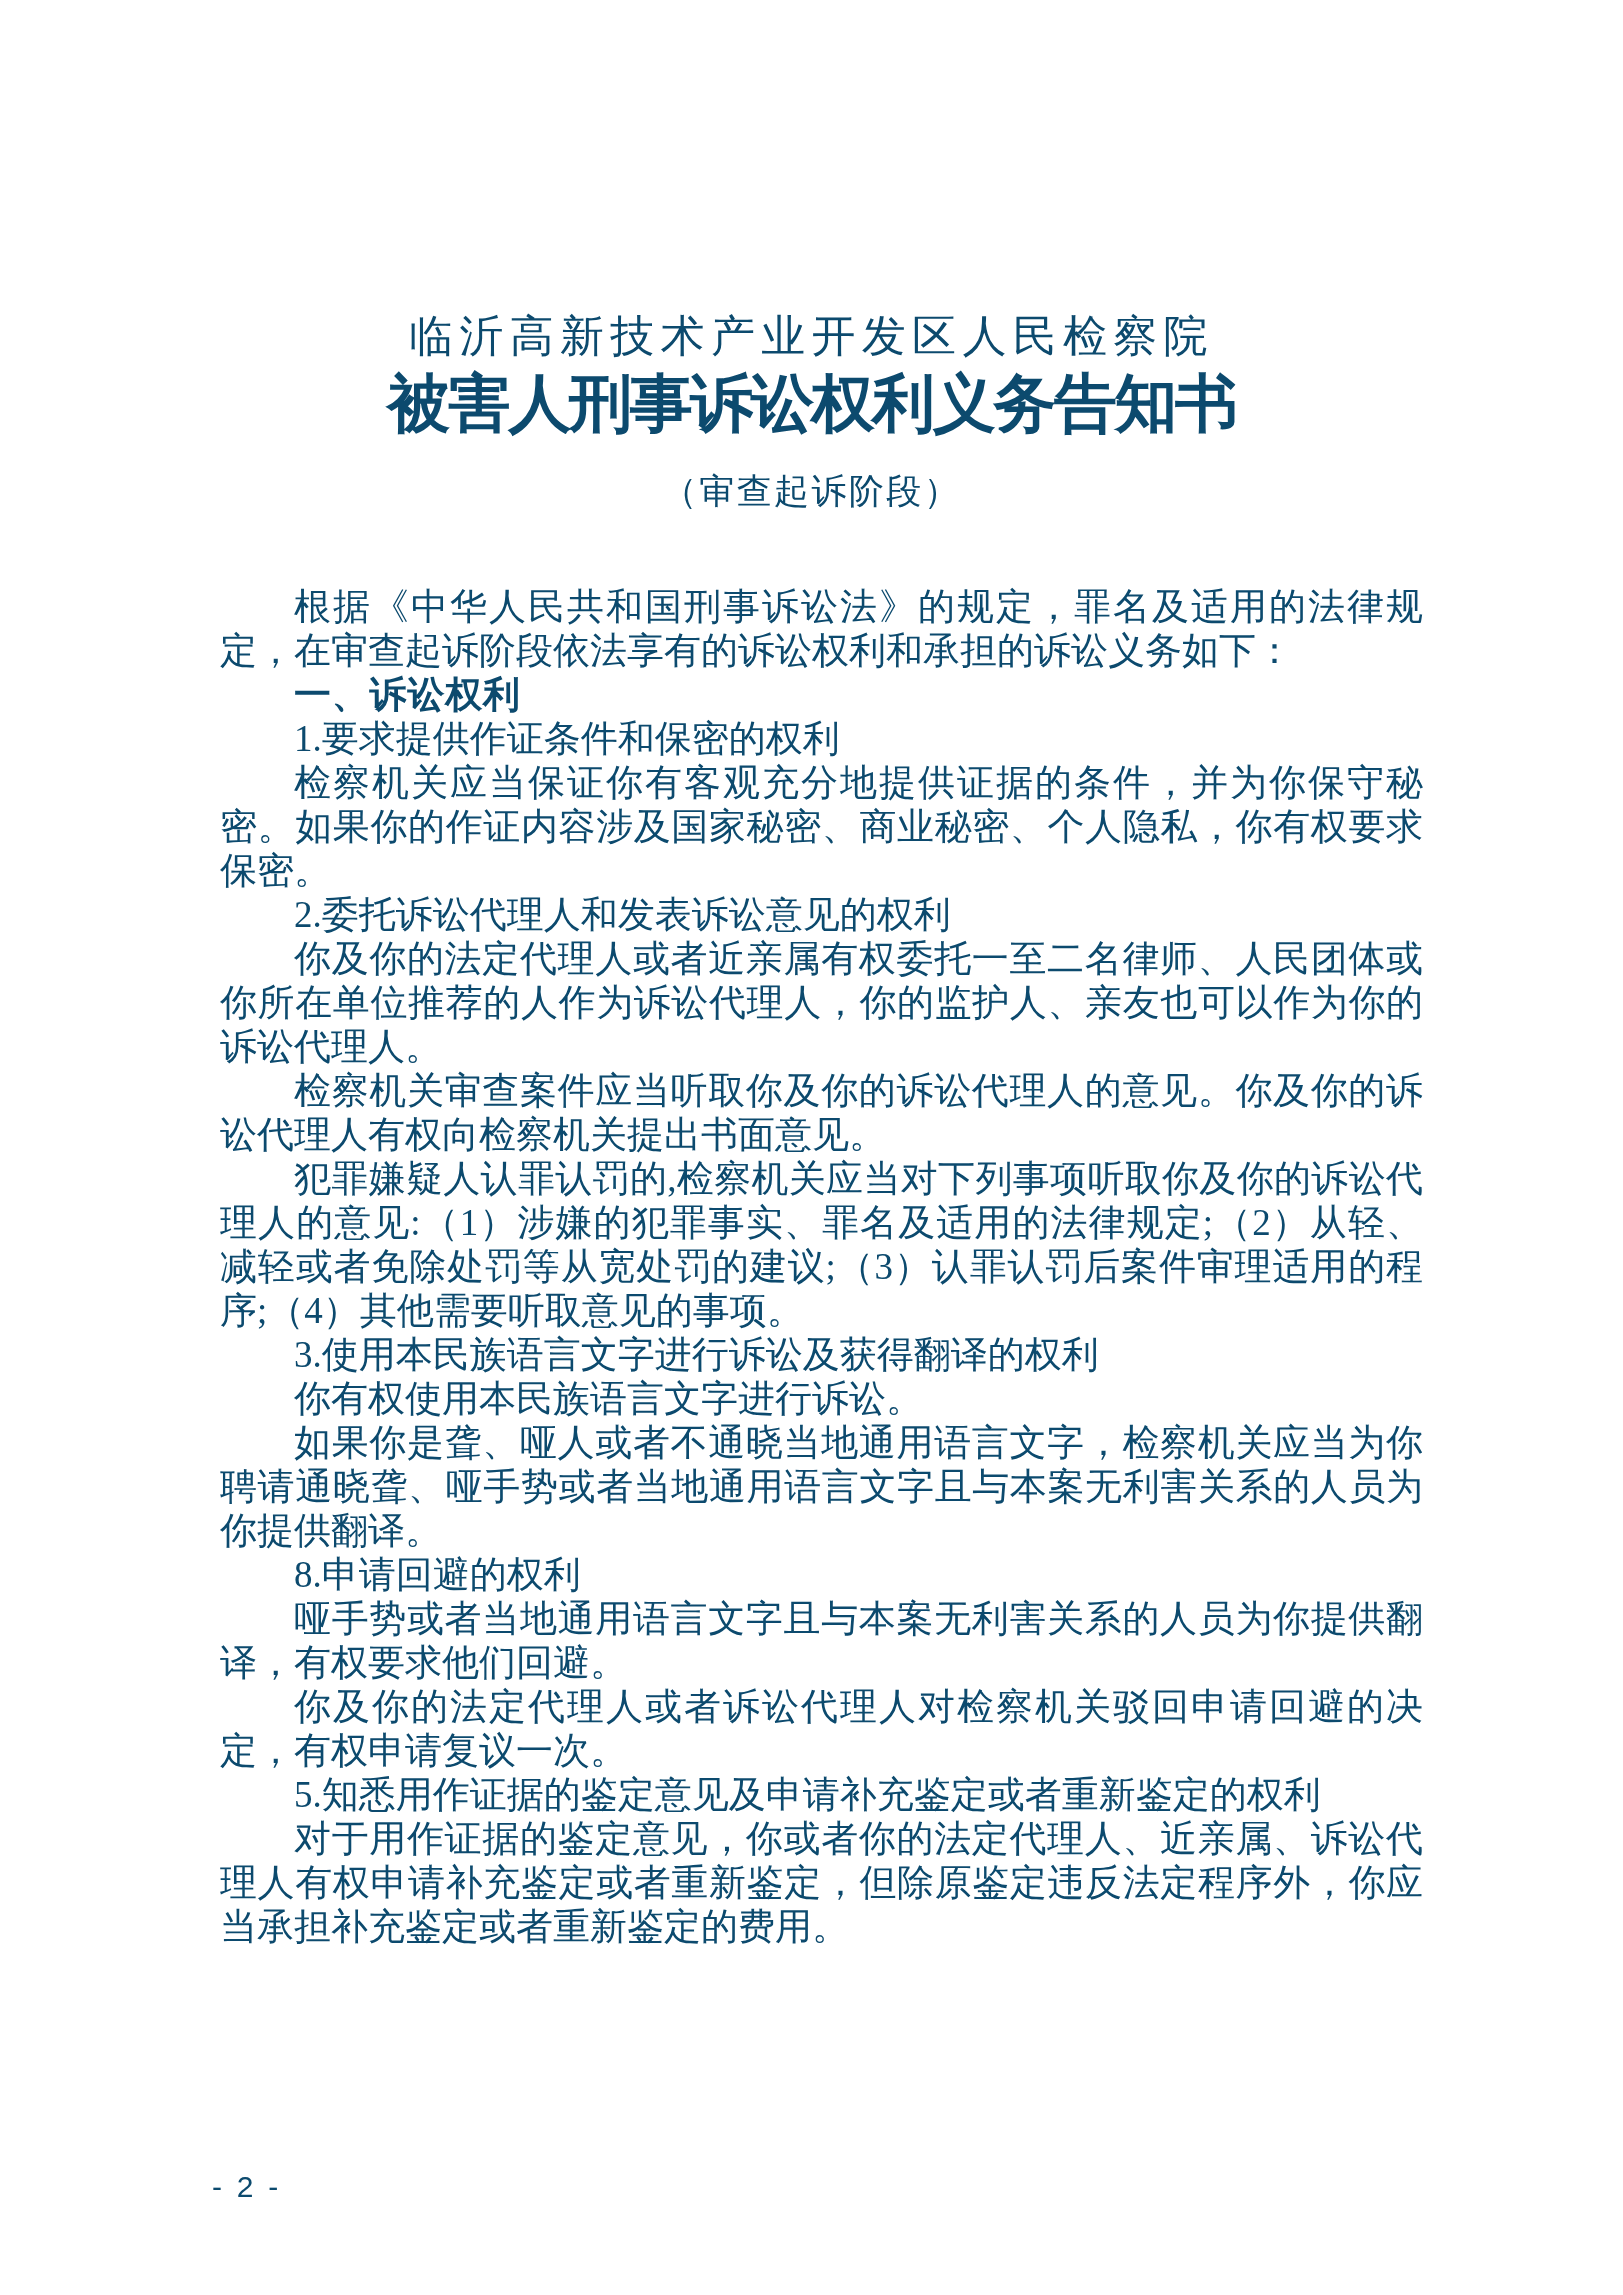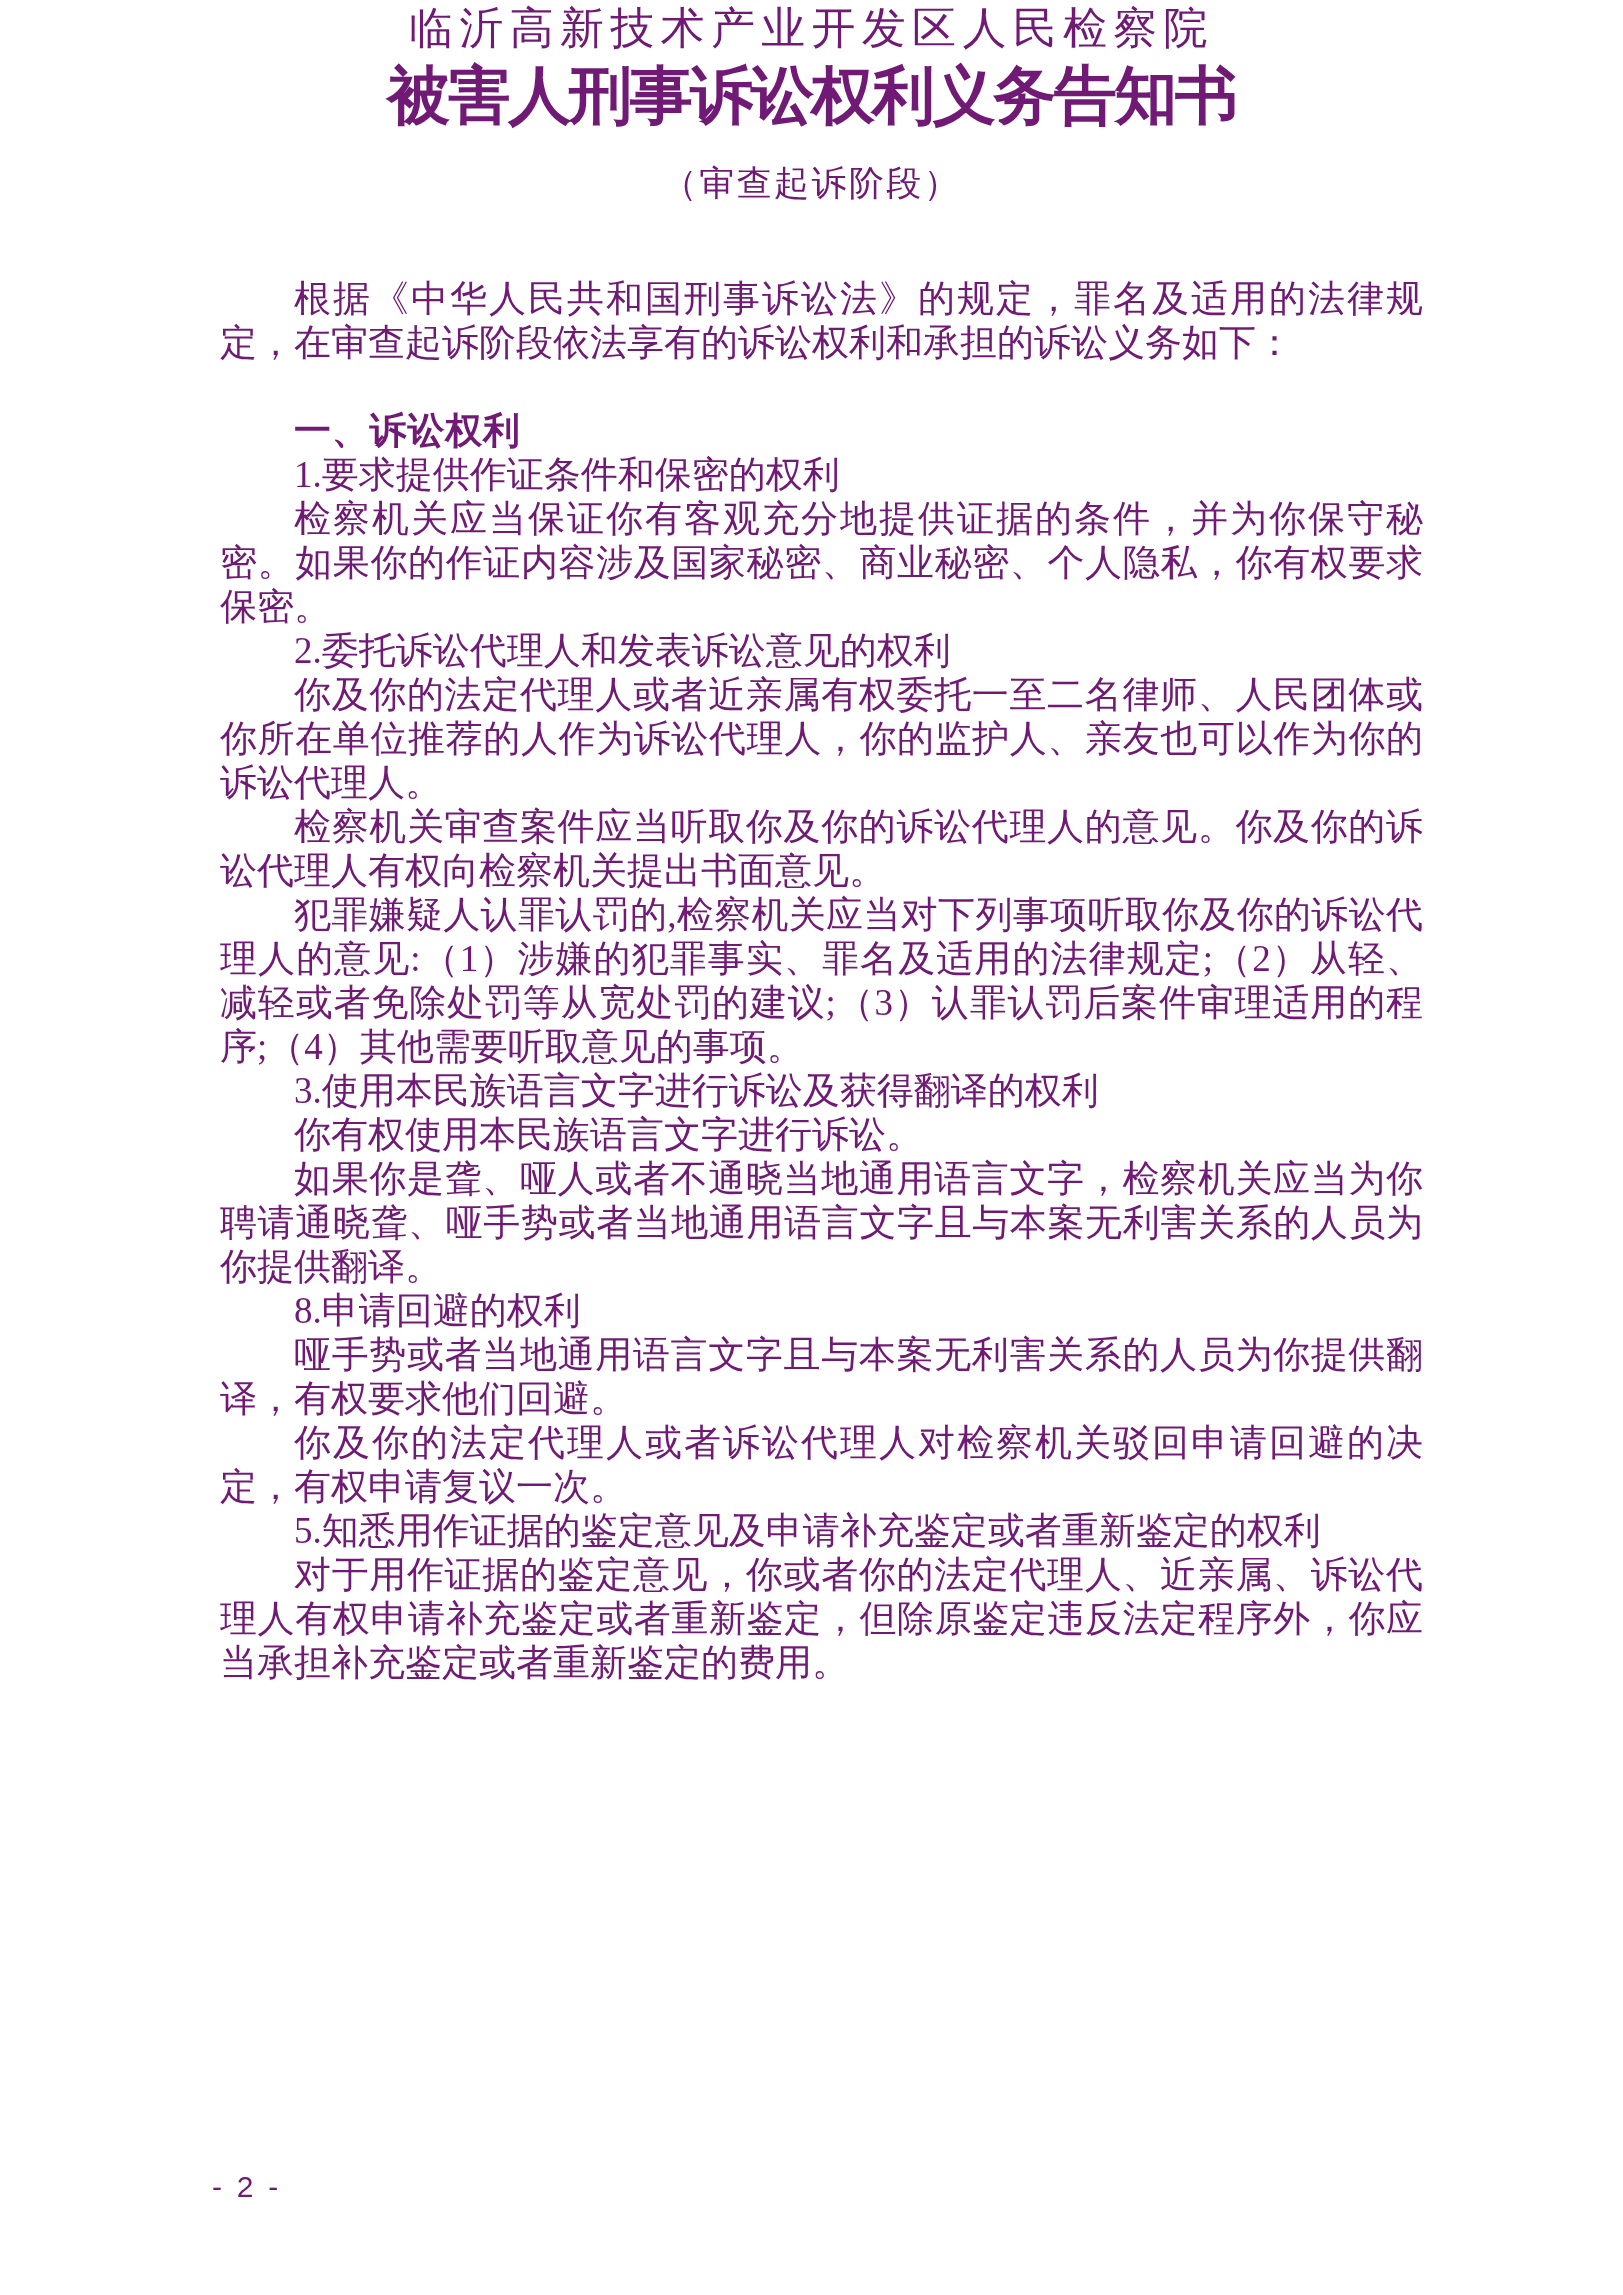--- a/index.html
+++ b/index.html
@@ -6,22 +6,23 @@
     margin: 0;
     padding: 0;
     background: #ffffff;
   }
   .page {
     position: relative;
     width: 1623px;
     height: 2295px;
     box-sizing: border-box;
     background: #ffffff;
-    color: #701a75;
+    color: #0c4a6e;
     font-family: "Liberation Serif", "DejaVu Serif", serif;
+    padding-top: 308px;
     overflow: hidden;
   }
   .doc-header {
     text-align: center;
   }
   .org-title {
     font-size: 44px;
     line-height: 57px;
     letter-spacing: 6.3px;
     font-weight: normal;
@@ -52,21 +53,20 @@
   }
   .doc-body p {
     margin: 0;
     padding: 0;
     text-indent: 2em;
   }
   .doc-body p.section-heading {
     font-family: "DejaVu Sans", "Liberation Sans", sans-serif;
     font-weight: bold;
     letter-spacing: 0.8px;
-    margin-top: 44px;
   }
   .page-footer {
     position: absolute;
     left: 212px;
     top: 2169px;
     font-size: 30px;
     line-height: 35px;
     font-family: "Liberation Sans", "DejaVu Sans", sans-serif;
     letter-spacing: 3.2px;
   }

